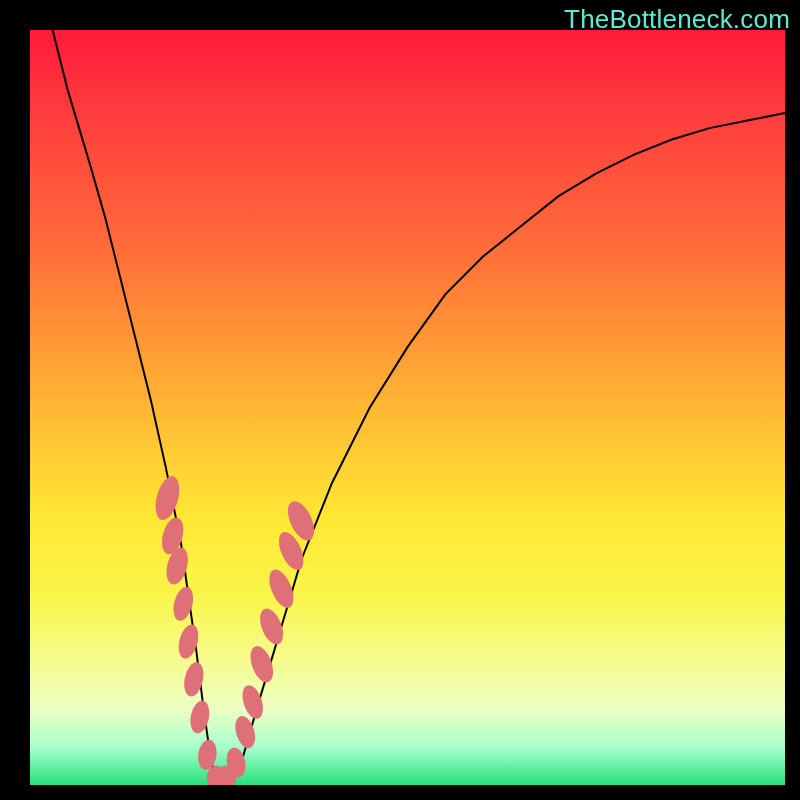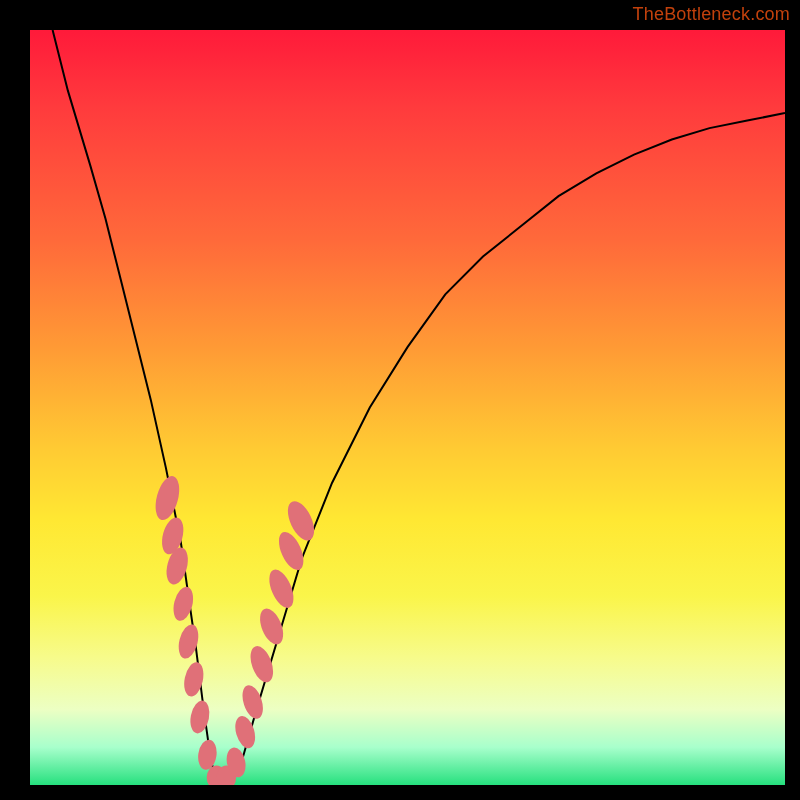--- a/index.html
+++ b/index.html
@@ -40,22 +40,22 @@
       #f7fb8a 83%,
       #ecffc3 90%,
       #a8ffcc 95%,
       #26e07e 100%
     );
   }
   .watermark {
     position: absolute;
     top: 4px;
     right: 10px;
-    color: #c2410c;
-    font-size: 18px;
+    color: #5eead4;
+    font-size: 26px;
     font-weight: 500;
     letter-spacing: 0.2px;
     user-select: none;
   }
   svg.curve {
     position: absolute;
     inset: 0;
   }
   .curve-path {
     fill: none;

